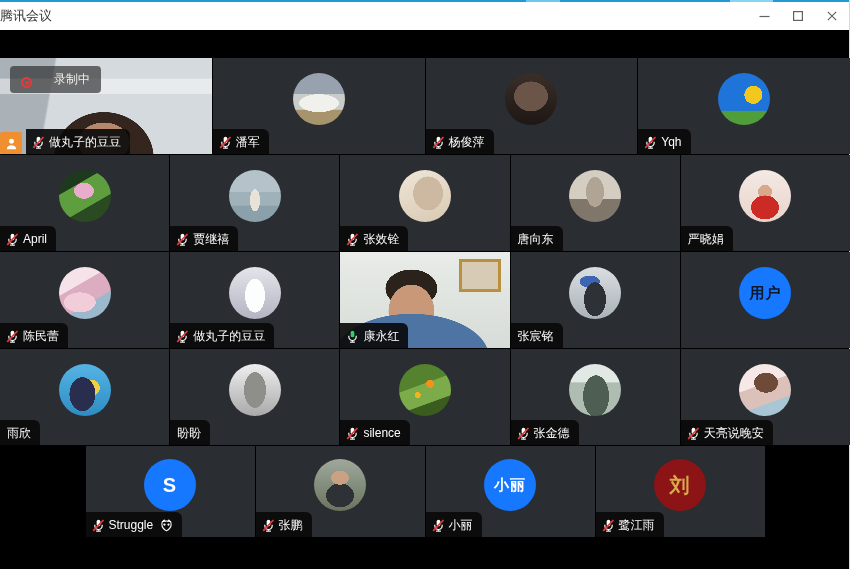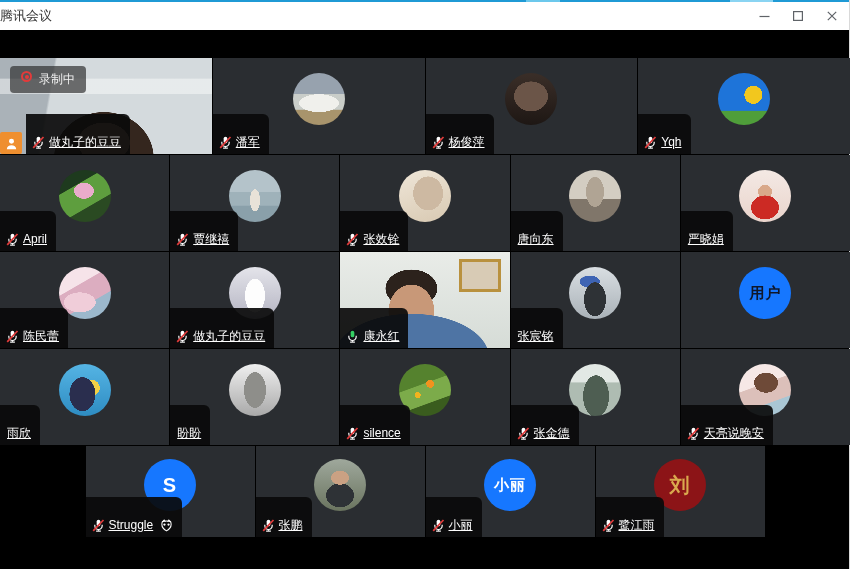--- a/index.html
+++ b/index.html
@@ -47,32 +47,32 @@
   .avatar { position:absolute; left:50%; top:15px; transform:translateX(-50%);
     width:52px; height:52px; border-radius:50%; z-index:2;
     display:flex; align-items:center; justify-content:center;
     color:#fff; font-weight:bold; letter-spacing:1px; }
   .grid-row.last .avatar { top:13px; }
   .avatar.t1 { font-size:20px; }
   .avatar.t2 { font-size:15px; }
 
   .bottomleft { position:absolute; left:0; bottom:0; display:flex; align-items:flex-end; gap:4px; z-index:3; }
   .plabel { display:flex; align-items:center; gap:4px; background:rgba(10,10,10,.92);
-    border-top-right-radius:6px; padding:21px 9px 4px 6px; color:#fff; font-size:12px; line-height:15px;
-    white-space:nowrap;text-decoration:underline; }
+    border-top-right-radius:6px; padding:6px 9px 4px 6px; color:#fff; font-size:12px; line-height:15px;
+    white-space:nowrap; }
   .plabel.nomic { padding-left:7px; }
   .mic { display:inline-flex; flex:0 0 auto; }
   .mic .slash { display:none; }
   .mic--muted .slash { display:block; }
   .mic--speaking .cap { fill:#35d065; }
 
   .hostbadge { width:22px; height:22px; background:#ef8f2f; border-radius:2px;
     display:flex; align-items:center; justify-content:center; flex:0 0 auto; }
 
-  .recbadge { position:absolute; left:10px; top:8px; z-index:3; display:flex; align-items:flex-start; gap:7px;
+  .recbadge { position:absolute; left:10px; top:8px; z-index:3; display:flex; align-items:flex-end; gap:22px;
     background:rgba(40,40,40,.66); border-radius:4px; padding:5px 11px; color:#f0f0f0; font-size:12px; }
   .recdot { width:11px; height:11px; border:2px solid #e23b3b; border-radius:50%;
     display:flex; align-items:center; justify-content:center; }
   .recdot::after { content:""; width:4px; height:4px; background:#e23b3b; border-radius:50%; }
 
   .namebadge { display:inline-flex; margin-left:3px; }
 </style>
 </head>
 <body>
 

